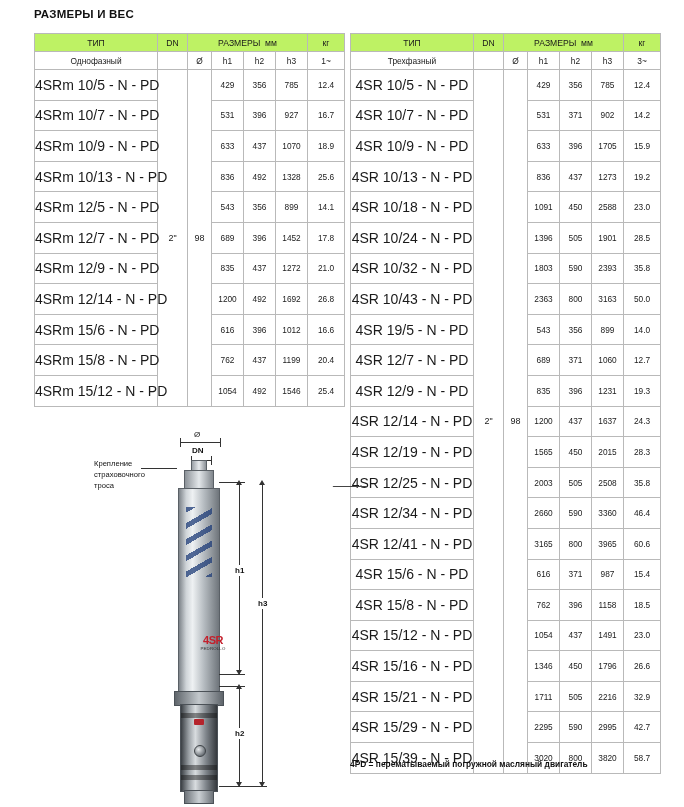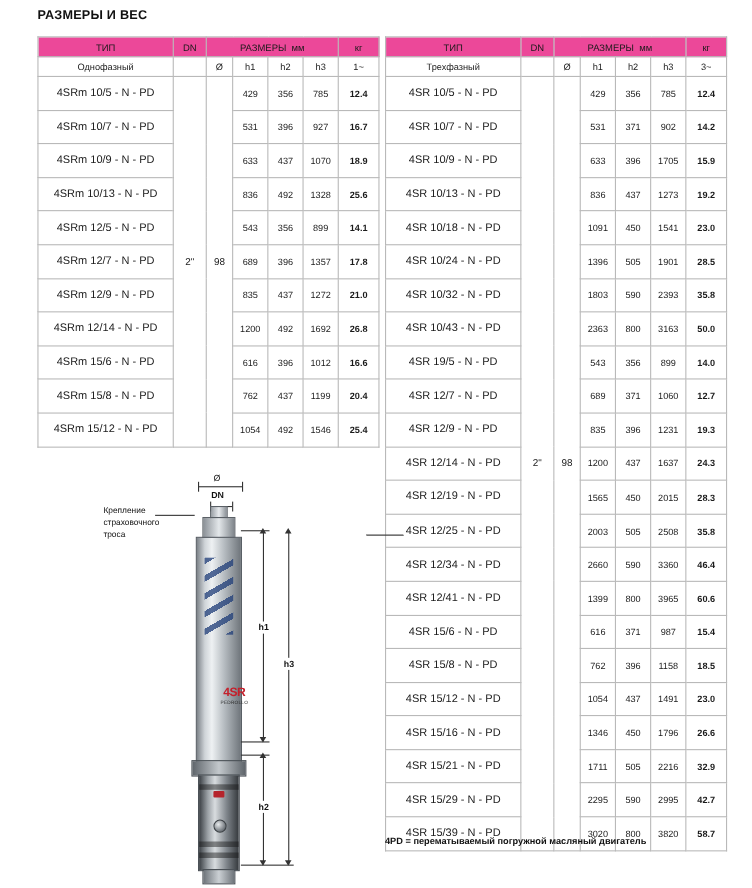--- a/index.html
+++ b/index.html
@@ -34,46 +34,46 @@
     padding: 0;
     text-align: center;
     vertical-align: middle;
     font-weight: normal;
     color: #1a1a1a;
   }
   .hdr-row td {
     height: 17px;
     font-weight: bold;
     font-size: 8.6px;
-    background: #ec4899;
+    background: #bef264;
   }
   .sub-row td {
     height: 17px;
     font-size: 8.4px;
   }
   .data-row td {
     height: 29.6px;
   }
   .type-cell {
     text-align: left;
     padding-left: 9px;
     font-weight: bold;
-    font-size: 10px;
+    font-size: 14px;
     white-space: nowrap;
   }
   .sub-type {
     text-align: left;
     padding-left: 9px;
     font-size: 8.4px;
   }
   .val {
     font-size: 8.3px;
   }
   .val.bold {
-    font-weight: bold;
+    font-weight: normal;
   }
   .dn-merge {
     font-weight: bold;
     font-size: 9px;
   }
 
   
   #table-left {
     position: absolute;
     left: 34px;
@@ -146,21 +146,21 @@
   .pump-body::before {
     content: "";
     position: absolute;
     left: 7px; top: 18px;
     width: 26px; height: 70px;
     background: repeating-linear-gradient(150deg, rgba(30,60,120,.75) 0 5px, rgba(255,255,255,0) 5px 14px);
   }
   .brand {
     position: absolute;
     left: 16px;
-    top: 135px;
+    top: 145px;
     width: 36px;
     text-align: center;
     color: #c4202c;
     font-size: 11px;
     font-weight: bold;
     letter-spacing: -.5px;
   }
   .brand small {
     display: block;
     color: #2b2b2b;
@@ -332,21 +332,21 @@
       <td class="type-cell">4SRm 12/5  - N - PD</td>
       <td class="val">543</td>
       <td class="val">356</td>
       <td class="val">899</td>
       <td class="val bold">14.1</td>
     </tr>
     <tr class="data-row">
       <td class="type-cell">4SRm 12/7  - N - PD</td>
       <td class="val">689</td>
       <td class="val">396</td>
-      <td class="val">1357</td>
+      <td class="val">1452</td>
       <td class="val bold">17.8</td>
     </tr>
     <tr class="data-row">
       <td class="type-cell">4SRm 12/9  - N - PD</td>
       <td class="val">835</td>
       <td class="val">437</td>
       <td class="val">1272</td>
       <td class="val bold">21.0</td>
     </tr>
     <tr class="data-row">
@@ -436,21 +436,21 @@
       <td class="type-cell">4SR 10/13 - N - PD</td>
       <td class="val">836</td>
       <td class="val">437</td>
       <td class="val">1273</td>
       <td class="val bold">19.2</td>
     </tr>
     <tr class="data-row">
       <td class="type-cell">4SR 10/18 - N - PD</td>
       <td class="val">1091</td>
       <td class="val">450</td>
-      <td class="val">1541</td>
+      <td class="val">2588</td>
       <td class="val bold">23.0</td>
     </tr>
     <tr class="data-row">
       <td class="type-cell">4SR 10/24 - N - PD</td>
       <td class="val">1396</td>
       <td class="val">505</td>
       <td class="val">1901</td>
       <td class="val bold">28.5</td>
     </tr>
     <tr class="data-row">
@@ -511,21 +511,21 @@
     </tr>
     <tr class="data-row">
       <td class="type-cell">4SR 12/34 - N - PD</td>
       <td class="val">2660</td>
       <td class="val">590</td>
       <td class="val">3360</td>
       <td class="val bold">46.4</td>
     </tr>
     <tr class="data-row">
       <td class="type-cell">4SR 12/41 - N - PD</td>
-      <td class="val">1399</td>
+      <td class="val">3165</td>
       <td class="val">800</td>
       <td class="val">3965</td>
       <td class="val bold">60.6</td>
     </tr>
     <tr class="data-row">
       <td class="type-cell">4SR 15/6  - N - PD</td>
       <td class="val">616</td>
       <td class="val">371</td>
       <td class="val">987</td>
       <td class="val bold">15.4</td>

